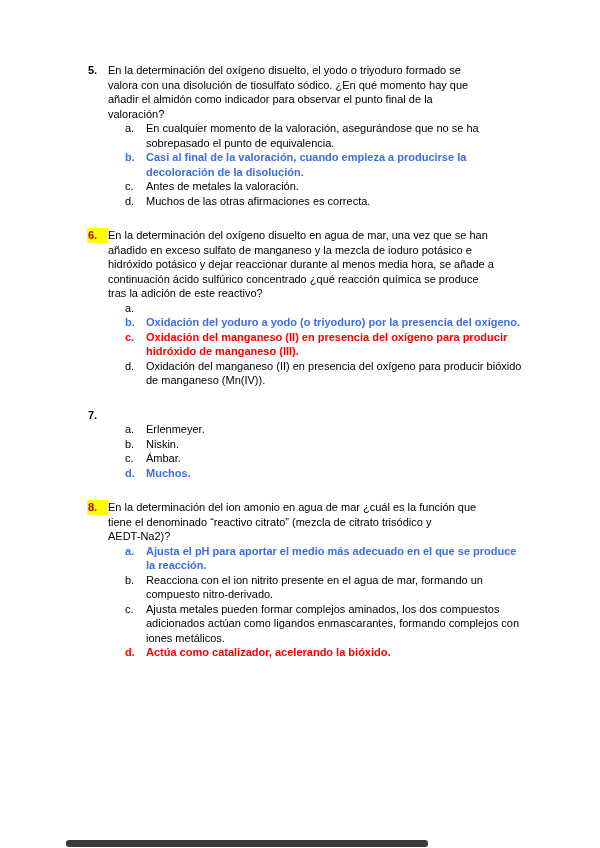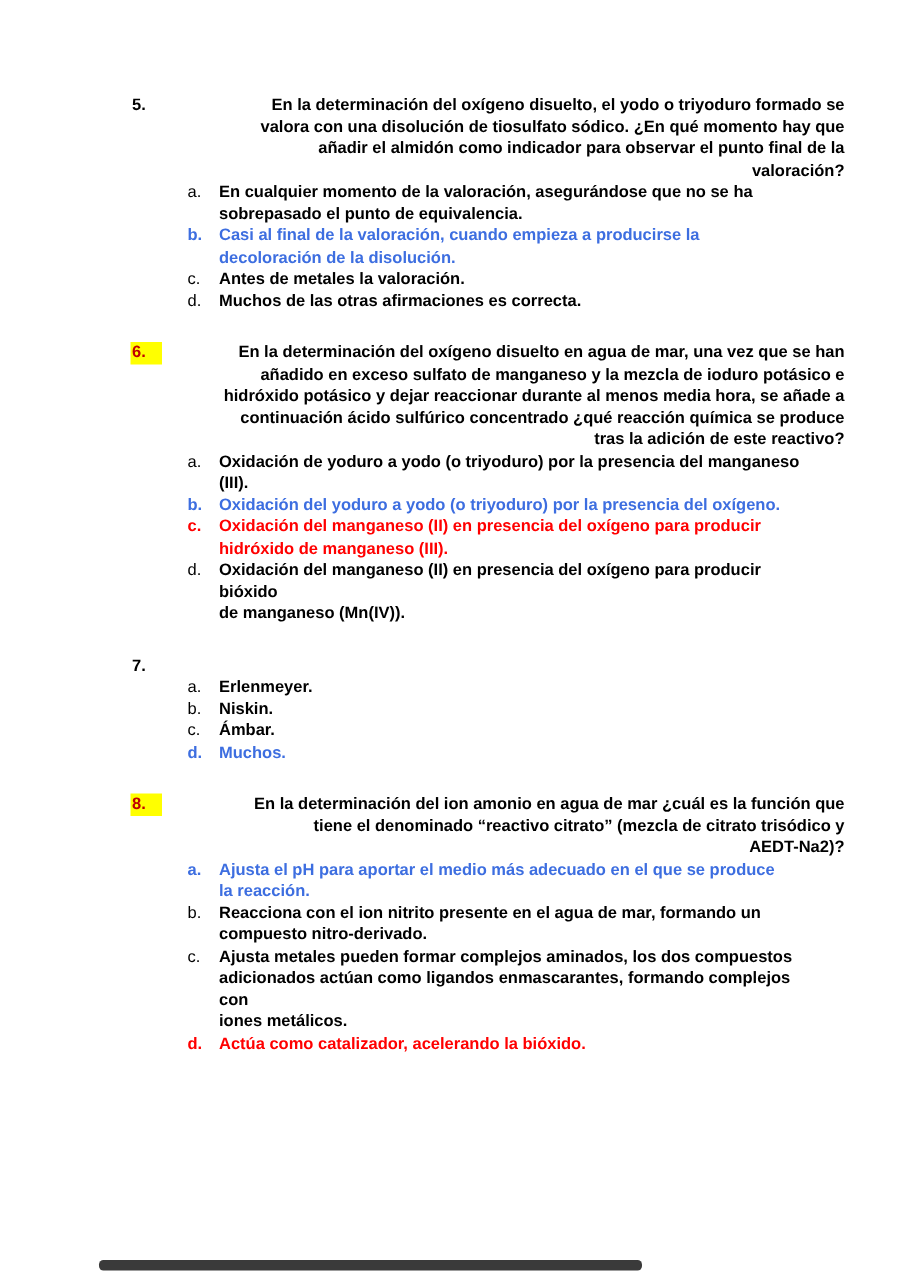--- a/index.html
+++ b/index.html
@@ -41,42 +41,40 @@
     padding-left: 1px;
     flex: 0 0 auto;
   }
   .q-num.highlight {
     background: var(--highlight-yellow, #ffff00);
   }
   .q-num.num-red {
     color: var(--number-red, #c00000);
   }
   .q-text {
-    font-weight: bold;
+    font-weight: normal;
     white-space: pre-line;
     flex: 1 1 auto;
     max-width: 455px;
-    text-align: right;
   }
   .options { }
   .option {
     display: flex;
     align-items: flex-start;
     padding-left: 125px;
   }
   .opt-letter {
     display: inline-block;
     width: 21px;
     flex: 0 0 auto;
   }
   .opt-text {
     white-space: pre-line;
     flex: 1 1 auto;
     max-width: 400px;
-    font-weight: bold;
   }
   .option.style-blue .opt-letter,
   .option.style-blue .opt-text {
     color: var(--answer-blue, #3d6ee0);
     font-weight: bold;
   }
   .option.style-red .opt-letter,
   .option.style-red .opt-text {
     color: var(--answer-red, #ff0000);
     font-weight: bold;
@@ -130,22 +128,20 @@
       <span class="q-num highlight num-red">6.</span>
       <div class="q-text">En la determinación del oxígeno disuelto en agua de mar, una vez que se han
 añadido en exceso sulfato de manganeso y la mezcla de ioduro potásico e
 hidróxido potásico y dejar reaccionar durante al menos media hora, se añade a
 continuación ácido sulfúrico concentrado ¿qué reacción química se produce
 tras la adición de este reactivo?</div>
     </div>
     <div class="options">
           <div class="option style-normal">
     <span class="opt-letter">a.</span>
-    <div class="opt-text">Oxidación de yoduro a yodo (o triyoduro) por la presencia del manganeso
-(III).</div>
   </div>
           <div class="option style-blue">
     <span class="opt-letter">b.</span>
     <div class="opt-text">Oxidación del yoduro a yodo (o triyoduro) por la presencia del oxígeno.</div>
   </div>
           <div class="option style-red">
     <span class="opt-letter">c.</span>
     <div class="opt-text">Oxidación del manganeso (II) en presencia del oxígeno para producir
 hidróxido de manganeso (III).</div>
   </div>

